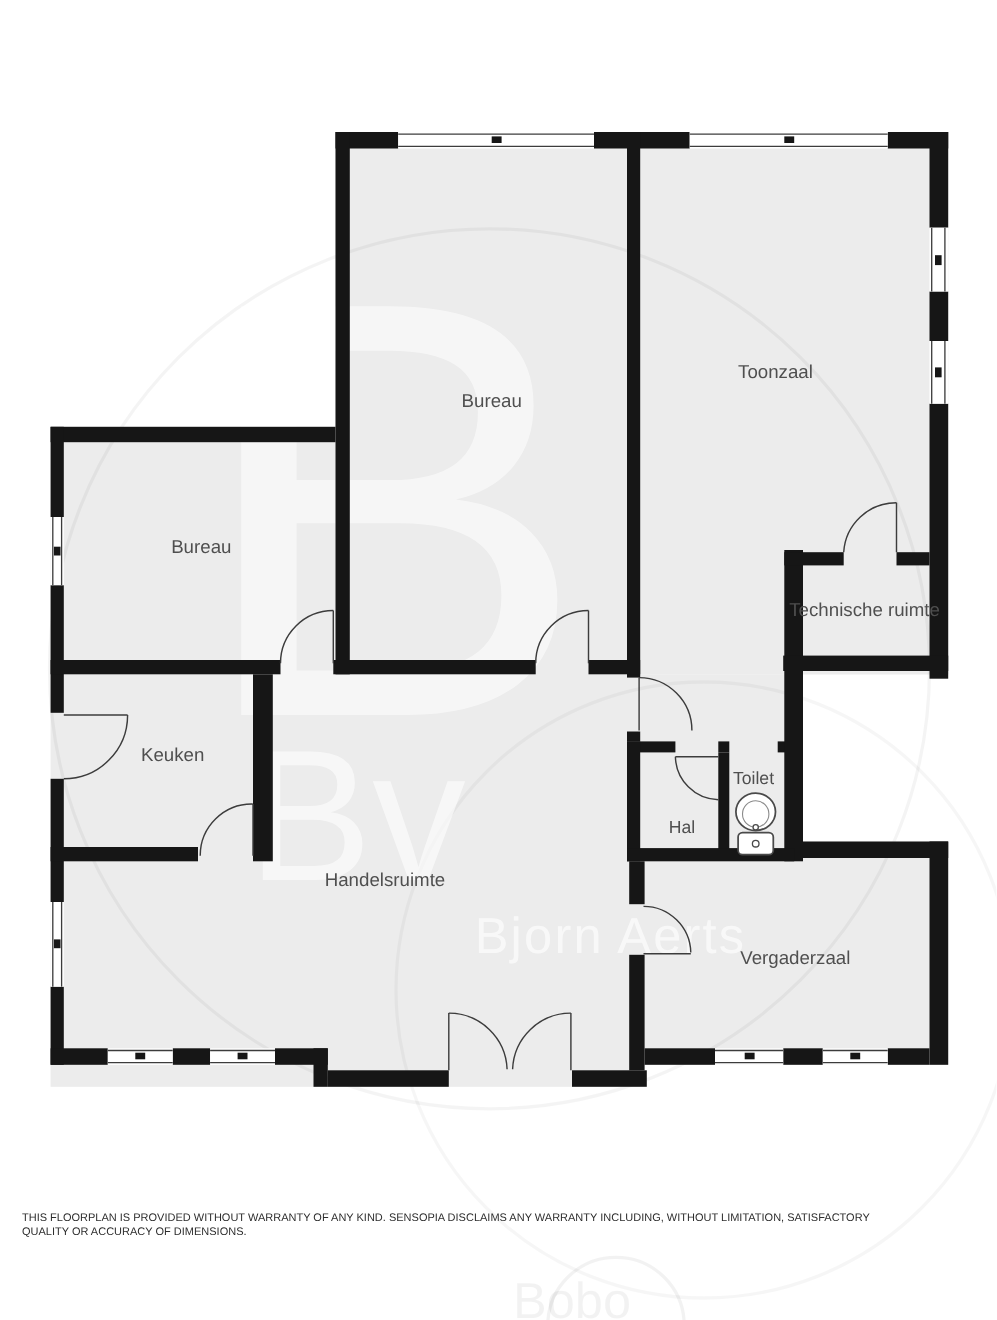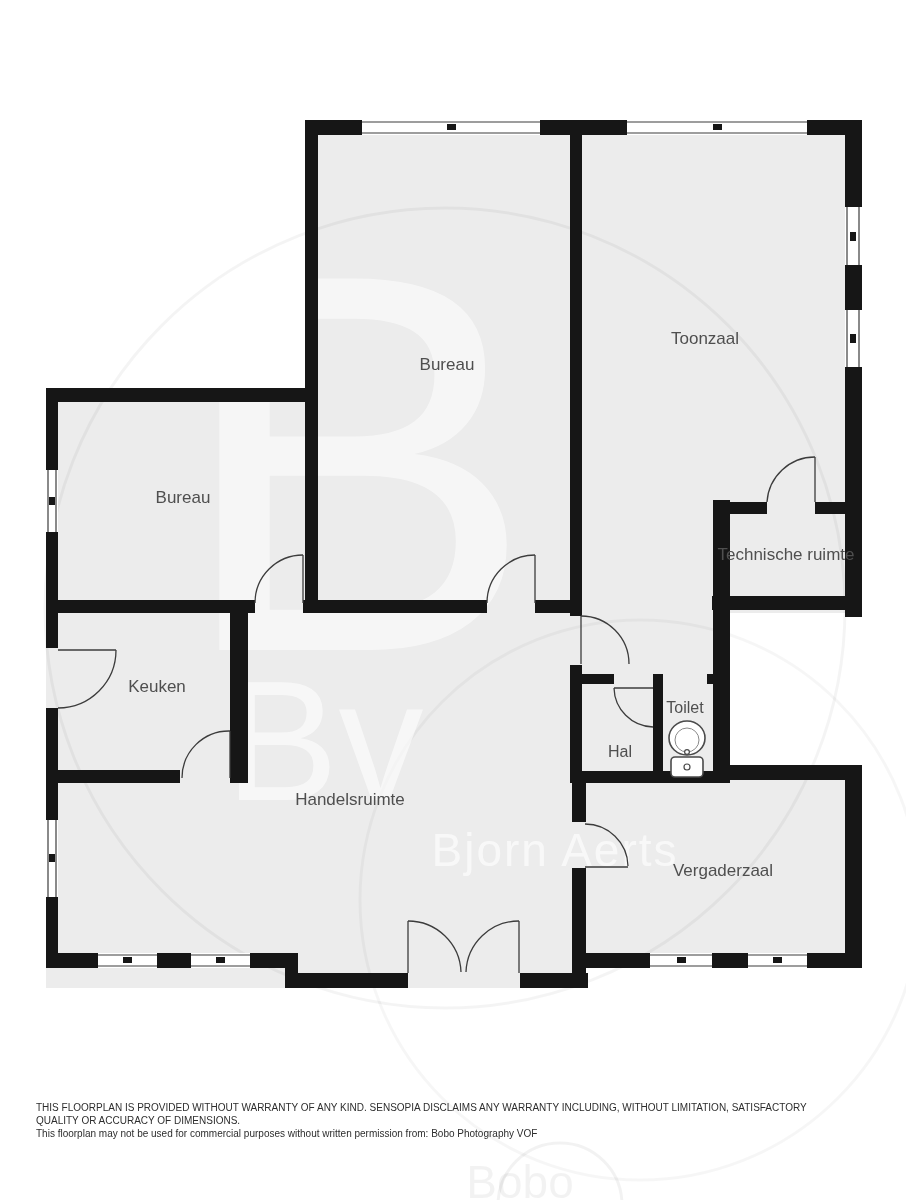--- a/index.html
+++ b/index.html
@@ -2,21 +2,21 @@
 <html><head>
 <meta charset="utf-8">
 <style>
   html,body{margin:0;padding:0;background:#ffffff;}
   .page{position:relative;width:906px;height:1200px;background:#ffffff;overflow:hidden;
         font-family:"Liberation Sans", sans-serif;}
   .plan-svg{position:absolute;left:0;top:0;}
   .room-label{font-family:"Liberation Sans", sans-serif;font-size:17px;fill:#4f4f4f;}
   .room-label.small{font-size:16px;}
   .wm-text{font-family:"Liberation Sans", sans-serif;}
-  .disclaimer{position:absolute;left:36px;top:1101px;width:800px;color:#2d2d2d;
+  .disclaimer{position:absolute;left:20px;top:1101px;width:800px;color:#2d2d2d;
               font-size:10px;line-height:13px;font-family:"Liberation Sans", sans-serif;}
   .disclaimer p{margin:0;}
 </style>
 </head>
 <body>
 
 <div class="page">
 <svg class="plan-svg" width="906" height="1200" viewBox="0 0 906 1200">
 
   <g fill="#ececec">
@@ -221,15 +221,14 @@
     <text class="room-label" x="157" y="692">Keuken</text>
     <text class="room-label small" x="685" y="713">Toilet</text>
     <text class="room-label small" x="620" y="757">Hal</text>
     <text class="room-label" x="350" y="805">Handelsruimte</text>
     <text class="room-label" x="723" y="876">Vergaderzaal</text>
   </g>
 </svg>
 
   <div class="disclaimer">
     <p>THIS FLOORPLAN IS PROVIDED WITHOUT WARRANTY OF ANY KIND. SENSOPIA DISCLAIMS ANY WARRANTY INCLUDING, WITHOUT LIMITATION, SATISFACTORY QUALITY OR ACCURACY OF DIMENSIONS.</p>
-    <p>This floorplan may not be used for commercial purposes without written permission from: Bobo Photography VOF</p>
   </div>
 </div>
 
 </body></html>

